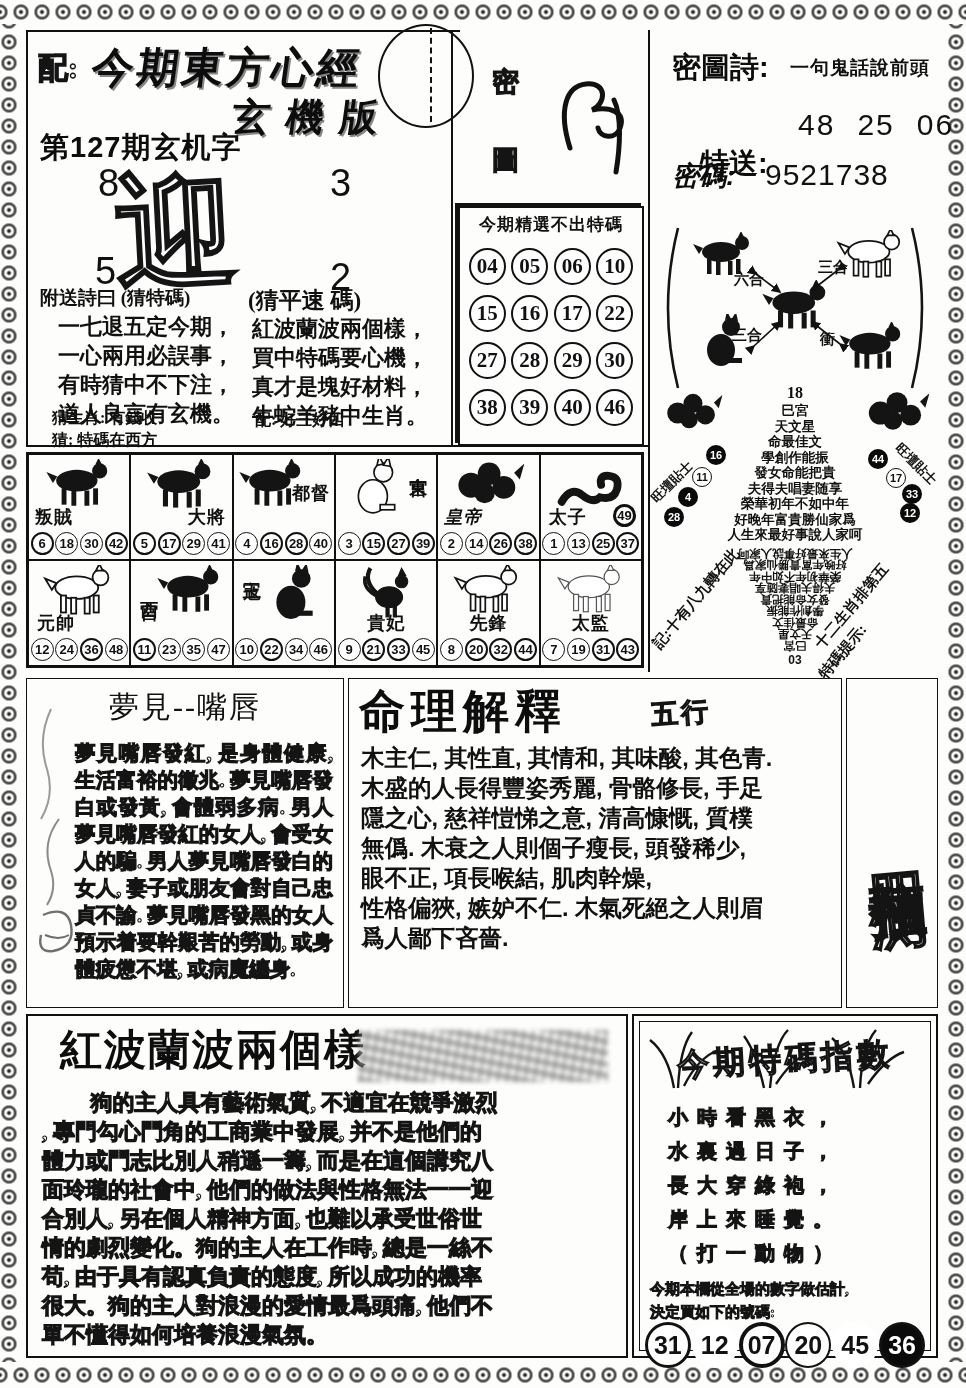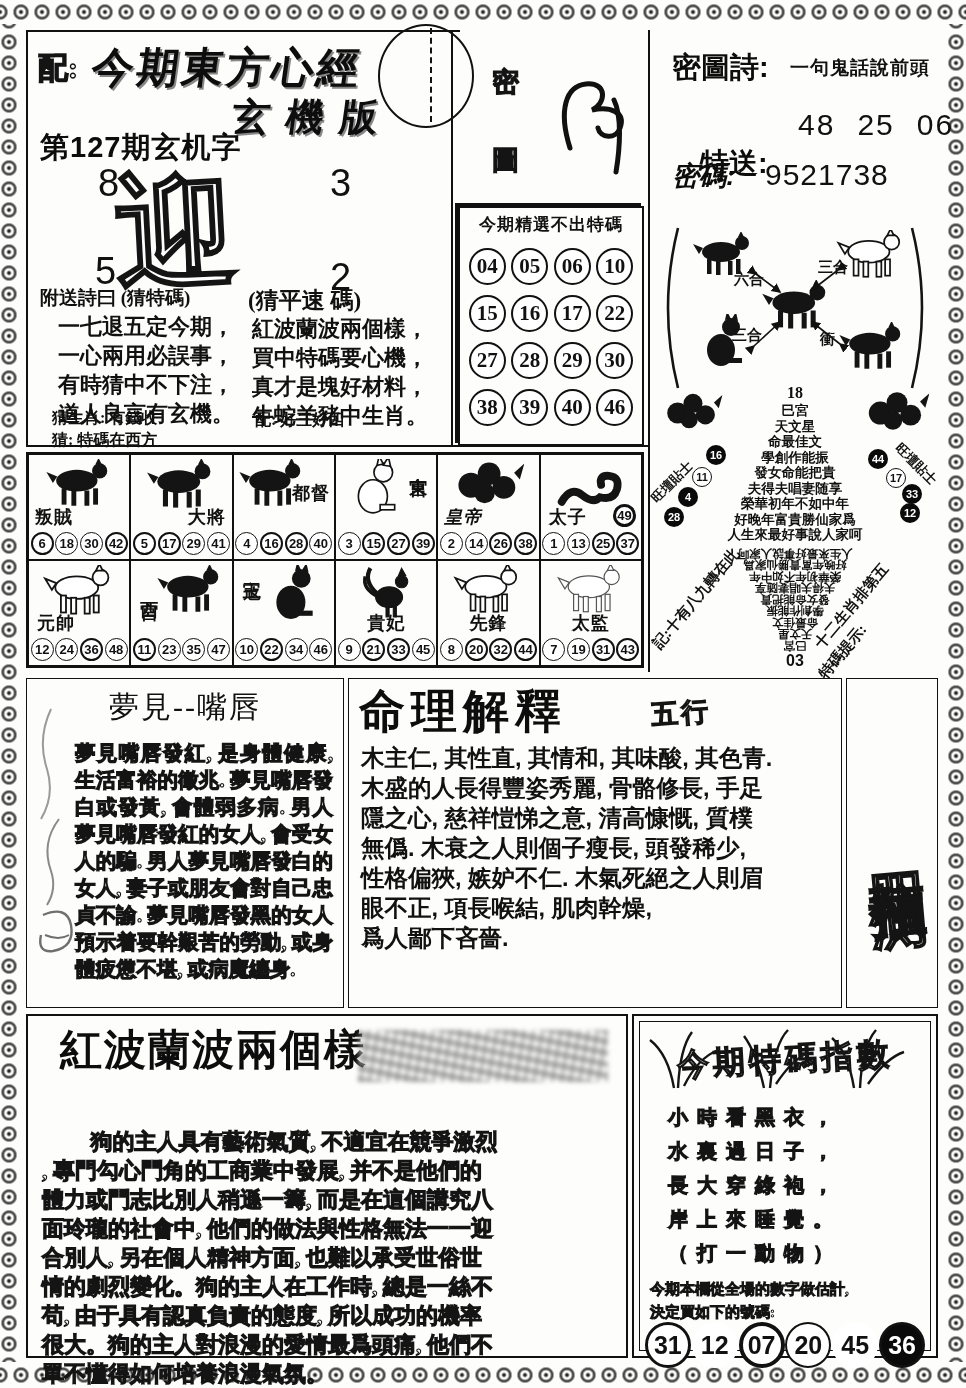--- a/index.html
+++ b/index.html
@@ -240,21 +240,21 @@
       <div class="pag-line" style="font-size:11.5px;line-height:11.5px;">巳宮</div>
       <div class="pag-line" style="font-size:11.5px;line-height:11.5px;">天文星</div>
       <div class="pag-line" style="font-size:11.5px;line-height:11.5px;">命最佳文</div>
       <div class="pag-line" style="font-size:11.5px;line-height:11.5px;">學創作能振</div>
       <div class="pag-line" style="font-size:11.5px;line-height:11.5px;">發女命能把貴</div>
       <div class="pag-line" style="font-size:11.5px;line-height:11.5px;">夫得夫唱妻随享</div>
       <div class="pag-line" style="font-size:11.5px;line-height:11.5px;">榮華初年不如中年</div>
       <div class="pag-line" style="font-size:11.5px;line-height:11.5px;">好晚年富貴勝仙家爲</div>
       <div class="pag-line" style="font-size:11.5px;line-height:11.5px;">人生來最好事說人家呵</div>
     </div>
-    <div class="pag-line" style="position:absolute;top:268px;width:100%;font-size:16px;">03</div>
+    <div class="pag-line" style="position:absolute;top:268px;width:100%;font-size:12px;">03</div>
 
     <div class="pag-ball f" style="left:56px;top:60px;">16</div>
     <div class="pag-ball o" style="left:42px;top:82px;">11</div>
     <div class="pag-ball f" style="left:28px;top:102px;">4</div>
     <div class="pag-ball f" style="left:14px;top:122px;">28</div>
     <div class="pag-ball f" style="left:218px;top:64px;">44</div>
     <div class="pag-ball o" style="left:236px;top:83px;">17</div>
     <div class="pag-ball f" style="left:252px;top:99px;">33</div>
     <div class="pag-ball f" style="left:250px;top:118px;">12</div>
 
@@ -449,34 +449,34 @@
   </div>
 
   <div class="box" style="left:348px;top:678px;width:494px;height:330px;border-width:1.6px;">
     <span class="heavy" style="position:absolute;left:10px;top:2px;font-size:46px;letter-spacing:6px;">命理解釋</span>
     <span class="hollow serif" style="position:absolute;left:302px;top:16px;font-size:27px;letter-spacing:3px;transform:rotate(-4deg);">五行</span>
     <div style="position:absolute;left:12px;top:64px;right:8px;font-size:23.5px;line-height:30px;font-weight:700;">
       <div>木主仁, 其性直, 其情和, 其味酸, 其色青.</div>
       <div>木盛的人長得豐姿秀麗, 骨骼修長, 手足</div>
       <div>隱之心, 慈祥愷悌之意, 清高慷慨, 質樸</div>
       <div>無僞. 木衰之人則個子瘦長, 頭發稀少,</div>
+      <div>眼不正, 項長喉結, 肌肉幹燥,</div>
       <div>性格偏狹, 嫉妒不仁. 木氣死絕之人則眉</div>
-      <div>眼不正, 項長喉結, 肌肉幹燥,</div>
       <div>爲人鄙下吝嗇.</div>
     </div>
   </div>
 
   <div class="box" style="left:846px;top:678px;width:92px;height:330px;border-width:1.6px;display:flex;align-items:center;justify-content:center;">
     <div class="hollow2 serif" style="writing-mode:vertical-rl;font-size:56px;-webkit-text-stroke:1.8px #141414;letter-spacing:6px;transform:rotate(-5deg);">四柱預測</div>
   </div>
 
   <div class="box" style="left:26px;top:1014px;width:602px;height:344px;border-width:2px;">
     <div class="heavy" style="position:absolute;left:32px;top:6px;font-size:42px;letter-spacing:2px;">紅波蘭波兩個樣</div>
     <div class="smudge" style="left:330px;top:14px;width:250px;height:52px;"></div>
-    <div class="hollow serif" style="position:absolute;left:14px;top:72px;right:10px;font-size:22px;line-height:29px;margin-top:39px;">
+    <div class="hollow serif" style="position:absolute;left:14px;top:72px;right:10px;font-size:22px;line-height:29px;">
       <div style="text-indent:2.2em;">狗的主人具有藝術氣質, 不適宜在競爭激烈</div>
       <div>, 專門勾心鬥角的工商業中發展, 并不是他們的</div>
       <div>體力或鬥志比別人稍遜一籌, 而是在這個講究八</div>
       <div>面玲瓏的社會中, 他們的做法與性格無法一一迎</div>
       <div>合別人, 另在個人精神方面, 也難以承受世俗世</div>
       <div>情的劇烈變化。狗的主人在工作時, 總是一絲不</div>
       <div>苟, 由于具有認真負責的態度, 所以成功的機率</div>
       <div>很大。狗的主人對浪漫的愛情最爲頭痛, 他們不</div>
       <div>單不懂得如何培養浪漫氣氛。</div>
     </div>

